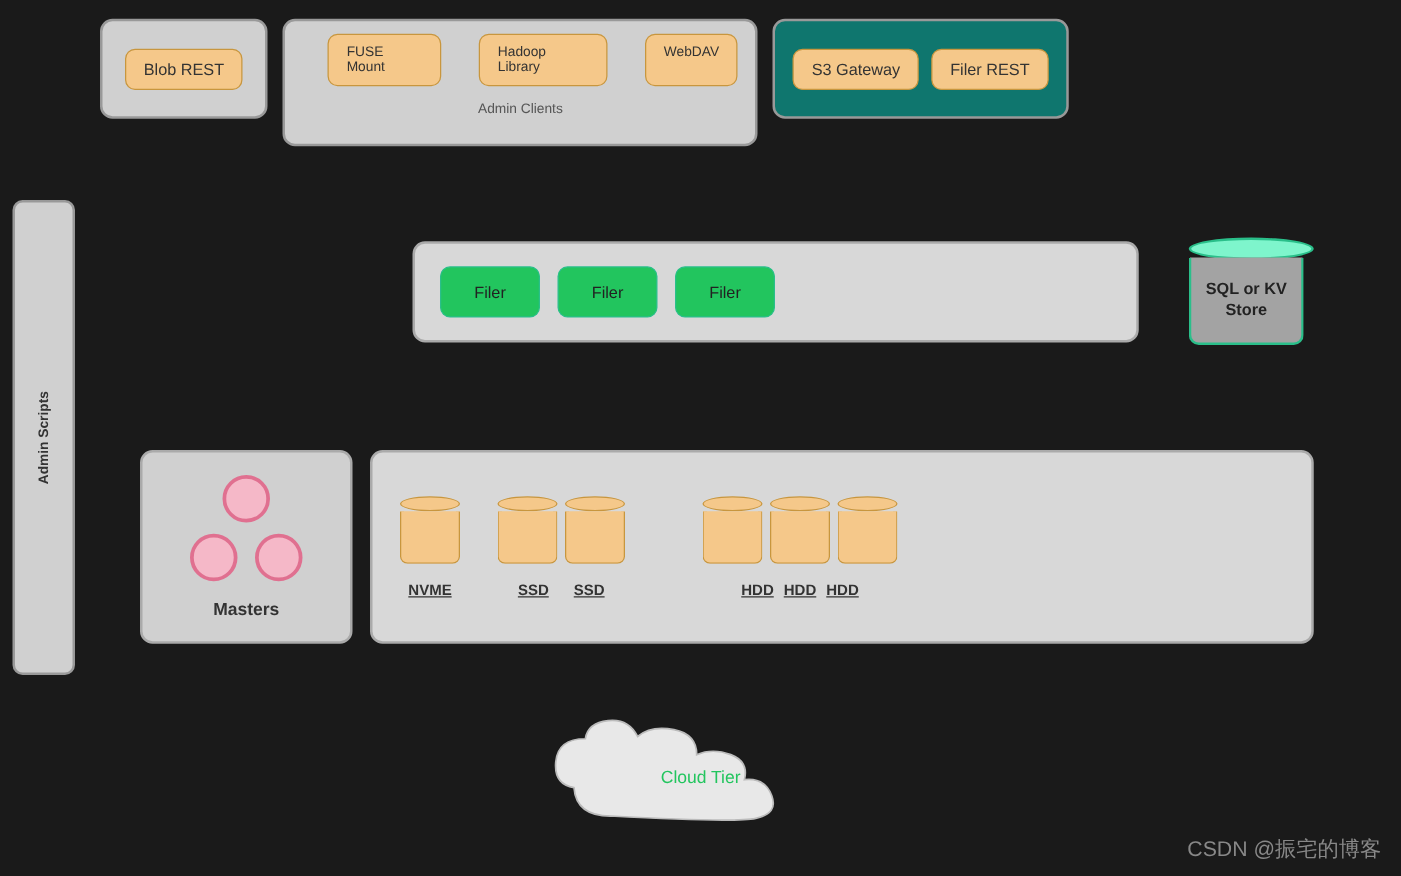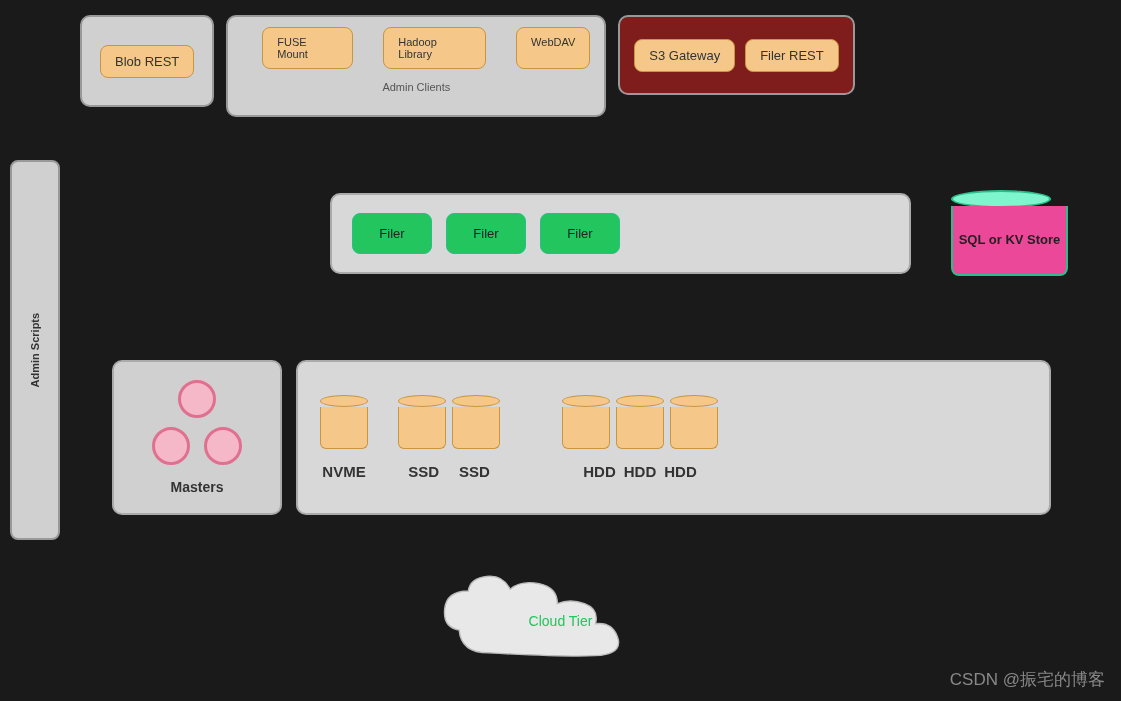--- a/index.html
+++ b/index.html
@@ -57,21 +57,21 @@
     
     .blob-rest-box {
       background: #d0d0d0;
       border: 2px solid #999;
       border-radius: 10px;
       padding: 12px 18px;
       display: flex;
       align-items: center;
       justify-content: flex-end;
       min-width: 110px;
-      height: 92px;
+      height: 80px;
     }
     .blob-rest-inner {
       background: #f5c88a;
       border: 1.5px solid #c8963e;
       border-radius: 8px;
       padding: 8px 14px;
       font-size: 13px;
       color: #333;
       font-weight: normal;
     }
@@ -103,21 +103,21 @@
       border: 1.5px solid #c8963e;
       border-radius: 8px;
       padding: 8px 14px;
       font-size: 11px;
       color: #333;
       margin-left: 20px;
     }
 
     
     .right-clients-box {
-      background: #7f1d1d;
+      background: #0f766e;
       border: 2px solid #999;
       border-radius: 10px;
       padding: 12px 14px;
       display: flex;
       gap: 10px;
       align-items: center;
       height: 80px;
     }
     .right-client-item {
       background: #f5c88a;
@@ -164,23 +164,23 @@
     .sql-kv-container {
       display: flex;
       flex-direction: column;
       align-items: center;
     }
     .sql-kv-cylinder {
       position: relative;
       width: 100px;
     }
     .cylinder-body {
-      width: 117px;
+      width: 92px;
       height: 70px;
-      background: #ec4899;
+      background: #a3a3a3;
       border: 2px solid #2abf8a;
       border-radius: 0 0 8px 8px;
       display: flex;
       align-items: center;
       justify-content: center;
       text-align: center;
       font-size: 13px;
       font-weight: bold;
       color: #222;
       line-height: 1.3;
@@ -281,24 +281,25 @@
     }
     .disk-body {
       width: 48px;
       height: 42px;
       background: #f5c88a;
       border: 1.5px solid #c8963e;
       border-top: none;
       border-radius: 0 0 6px 6px;
     }
     .disk-label {
-      font-size: 15px;
+      font-size: 12px;
       color: #333;
       margin-top: 10px;
       font-weight: bold;
+      text-decoration: underline;
     }
 
     .storage-divider {
       width: 2px;
       height: 80px;
       background: transparent;
     }
 
     
     .cloud-section {

